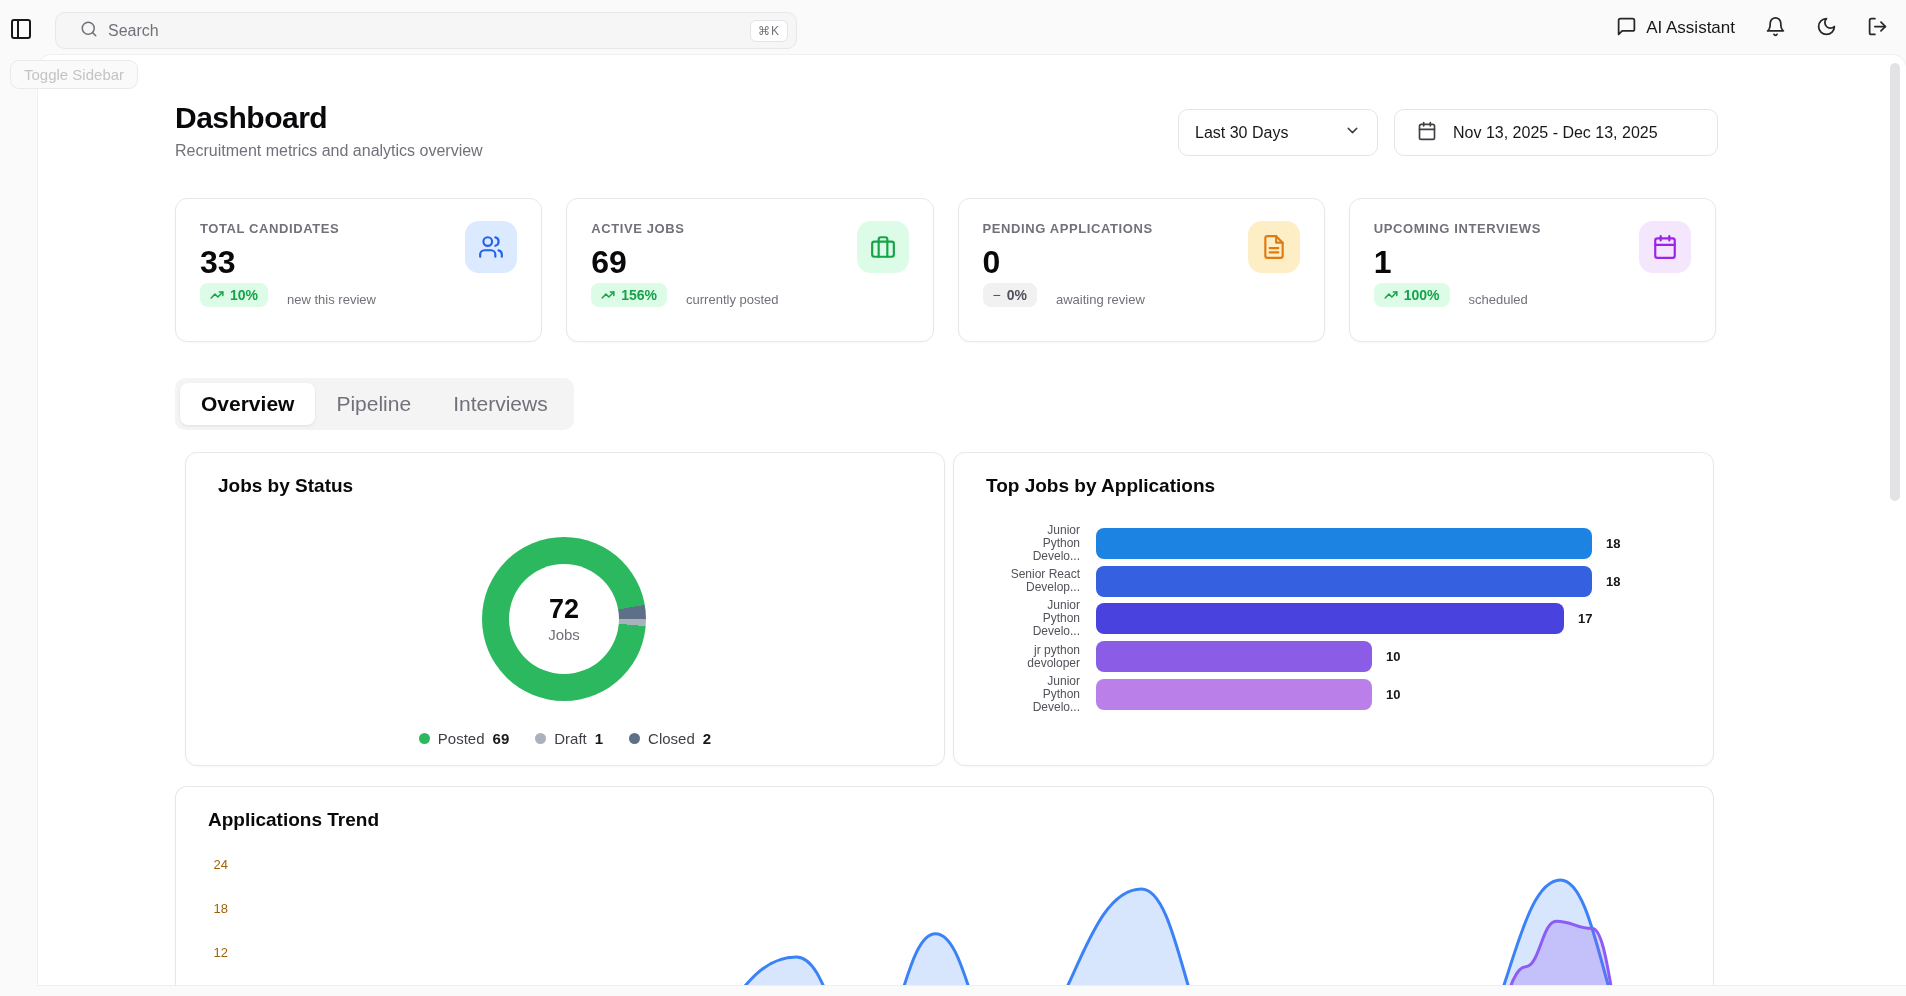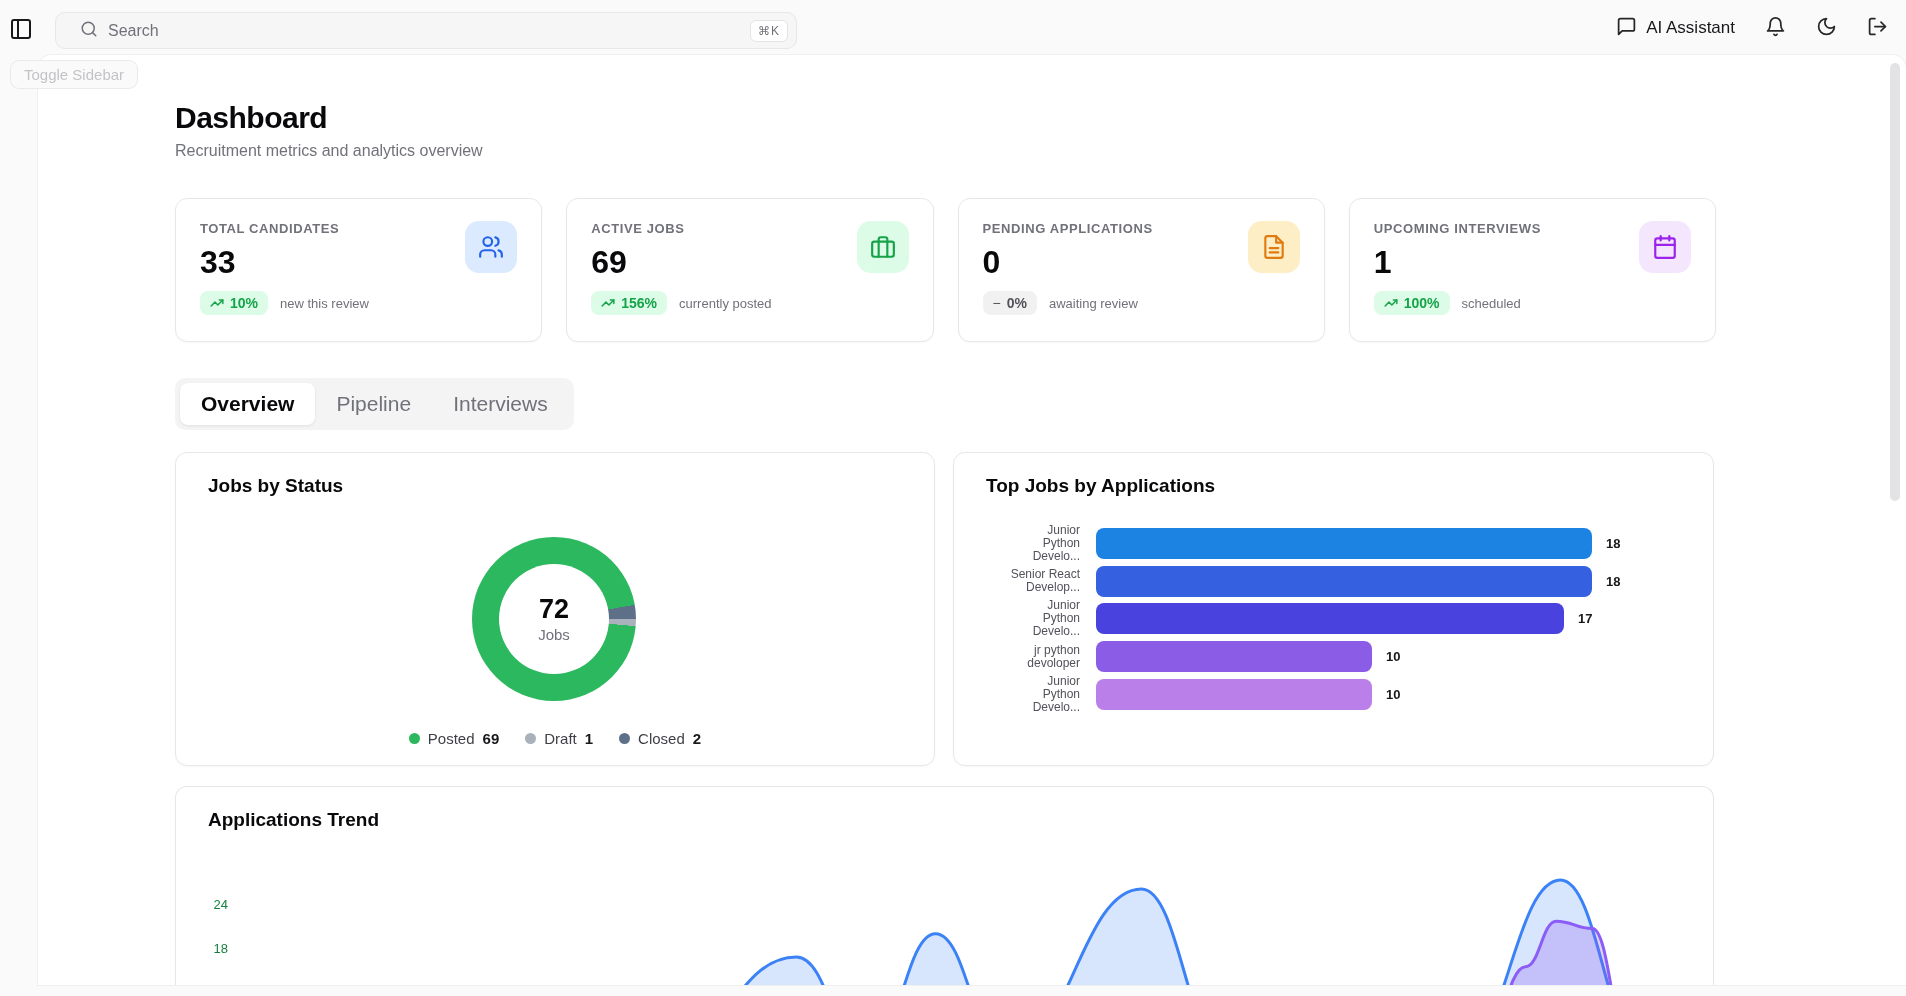--- a/index.html
+++ b/index.html
@@ -32,37 +32,37 @@
   .select-btn, .date-btn { height:47px; background:#fff; border:1px solid #e4e4e7; border-radius:10px; display:flex; align-items:center; font-size:16px; color:#18181b; padding:0 16px; cursor:pointer; font-family:inherit; }
   .select-btn { width:200px; justify-content:space-between; }
   .date-btn { width:324px; gap:16px; justify-content:flex-start; padding-left:22px; }
   .select-btn svg, .date-btn svg { color:#3f3f46; flex:none; }
 
   
   .stats-row { position:absolute; left:137px; top:143px; width:1541px; display:flex; gap:24px; }
   .stat-card { position:relative; flex:1; height:144px; background:#fff; border:1px solid #e5e7eb; border-radius:12px; box-shadow:0 1px 2px rgba(0,0,0,0.03); padding:22px 24px; }
   .stat-label { font-size:13px; font-weight:600; letter-spacing:0.6px; color:#71717a; }
   .stat-value { margin-top:8px; font-size:32px; font-weight:700; color:#09090b; }
-  .stat-foot { margin-top:10px; display:flex; align-items:center; }
+  .stat-foot { margin-top:2px; display:flex; align-items:flex-end;gap:7px; }
   .stat-badge { display:inline-flex; align-items:center; gap:6px; padding:4px 10px; border-radius:8px; font-size:14px; font-weight:700; }
   .badge--up { background:#dcfce7; color:#16a34a; }
   .badge--flat { background:#f1f1f2; color:#52525b; }
   .trend-flat-icon { font-weight:400; }
   .stat-desc { margin-left:12px; font-size:13px; color:#71717a; font-weight:400; }
   .stat-icon { position:absolute; top:22px; right:24px; width:52px; height:52px; border-radius:14px; display:flex; align-items:center; justify-content:center; }
 
   
   .tabs { position:absolute; left:137px; top:323px; display:inline-flex; background:#f4f4f5; border-radius:10px; padding:5px; }
   .tab { border:none; background:transparent; font-size:21px; color:#71717a; padding:9px 21px; border-radius:8px; cursor:pointer; font-family:inherit;text-align:right; }
   .tab.active { background:#fff; color:#09090b; font-weight:600; box-shadow:0 1px 3px rgba(0,0,0,0.09); }
 
   
   .card { background:#fff; border:1px solid #e5e7eb; border-radius:12px; box-shadow:0 1px 2px rgba(0,0,0,0.03); position:absolute; }
   .card-title { position:absolute; left:32px; top:22px; font-size:19px; font-weight:700; color:#09090b; }
-  .card-status { left:137px; top:397px; width:760px; height:314px; }
+  .card-status { left:147px; top:397px; width:760px; height:314px; }
   .card-topjobs { left:915px; top:397px; width:761px; height:314px; }
   .card-trend  { left:137px; top:731px; width:1539px; height:260px; border-bottom:none; border-bottom-left-radius:0; border-bottom-right-radius:0; }
 
   
   .donut { position:absolute; left:296px; top:84px; width:164px; height:164px; border-radius:50%; }
   .donut-hole { position:absolute; left:27px; top:27px; width:110px; height:110px; background:#fff; border-radius:50%; display:flex; flex-direction:column; align-items:center; justify-content:center; }
   .donut-value { font-size:27px; font-weight:700; color:#09090b; line-height:1.05; }
   .donut-label { font-size:15px; color:#71717a; margin-top:2px; }
   .legend { position:absolute; left:0; right:0; bottom:18px; display:flex; justify-content:center; gap:26px; }
   .legend-item { display:flex; align-items:center; gap:8px; font-size:15px; color:#3f3f46; }
@@ -71,21 +71,21 @@
 
   
   .bar-rows { position:absolute; left:0; right:0; top:72px; }
   .bar-row { height:37.6px; display:flex; align-items:center; }
   .bar-label { width:126px; text-align:right; font-size:12px; line-height:13px; color:#52525b; white-space:pre-line; }
   .bar-zone { flex:1; margin-left:16px; display:flex; align-items:center; }
   .bar { height:31px; border-radius:8px; }
   .bar-value { margin-left:14px; font-size:13px; font-weight:700; color:#18181b; }
 
   
-  .y-tick { position:absolute; left:26px; width:26px; text-align:right; font-size:13px; color:#15803d; transform:translateY(-50%);margin-top:40px; }
+  .y-tick { position:absolute; left:26px; width:26px; text-align:right; font-size:13px; color:#a16207; transform:translateY(-50%); }
   .trend-svg { position:absolute; left:0; top:0; width:1539px; height:260px; }
 </style>
 </head>
 <body>
 
 <div class="screen">
 
   <div class="topbar">
     <button class="toggle-btn">
       <span>
@@ -145,20 +145,41 @@
 
   <div class="sidebar-tooltip">Toggle Sidebar</div>
 
   <div class="panel">
 
     <div class="title-block">
       <div class="page-title">Dashboard</div>
       <div class="page-subtitle">Recruitment metrics and analytics overview</div>
     </div>
 
+    <div class="head-controls">
+      <button class="select-btn">
+        <span>Last 30 Days</span>
+        <span>
+          <svg width="17" height="17" viewBox="0 0 24 24" fill="none" stroke="currentColor" stroke-width="2" stroke-linecap="round" stroke-linejoin="round">
+              <polyline points="6 9 12 15 18 9"></polyline>
+            </svg>
+        </span>
+      </button>
+      <button class="date-btn">
+        <span>
+          <svg width="20" height="20" viewBox="0 0 24 24" fill="none" stroke="currentColor" stroke-width="2" stroke-linecap="round" stroke-linejoin="round">
+              <rect x="3" y="4" width="18" height="18" rx="2"></rect>
+              <line x1="16" y1="2" x2="16" y2="6"></line>
+              <line x1="8" y1="2" x2="8" y2="6"></line>
+              <line x1="3" y1="10" x2="21" y2="10"></line>
+            </svg>
+        </span>
+        <span>Nov 13, 2025 - Dec 13, 2025</span>
+      </button>
+    </div>
 
     <div class="stats-row">
 
       <div class="stat-card">
         <div class="stat-label">TOTAL CANDIDATES</div>
         <div class="stat-value">33</div>
         <div class="stat-foot">
           <span class="stat-badge badge--up">
             <svg class="trend-up-icon" width="14" height="14" viewBox="0 0 24 24" fill="none" stroke="currentColor" stroke-width="2.5" stroke-linecap="round" stroke-linejoin="round">
                 <polyline points="22 7 13.5 15.5 8.5 10.5 2 17"></polyline>

